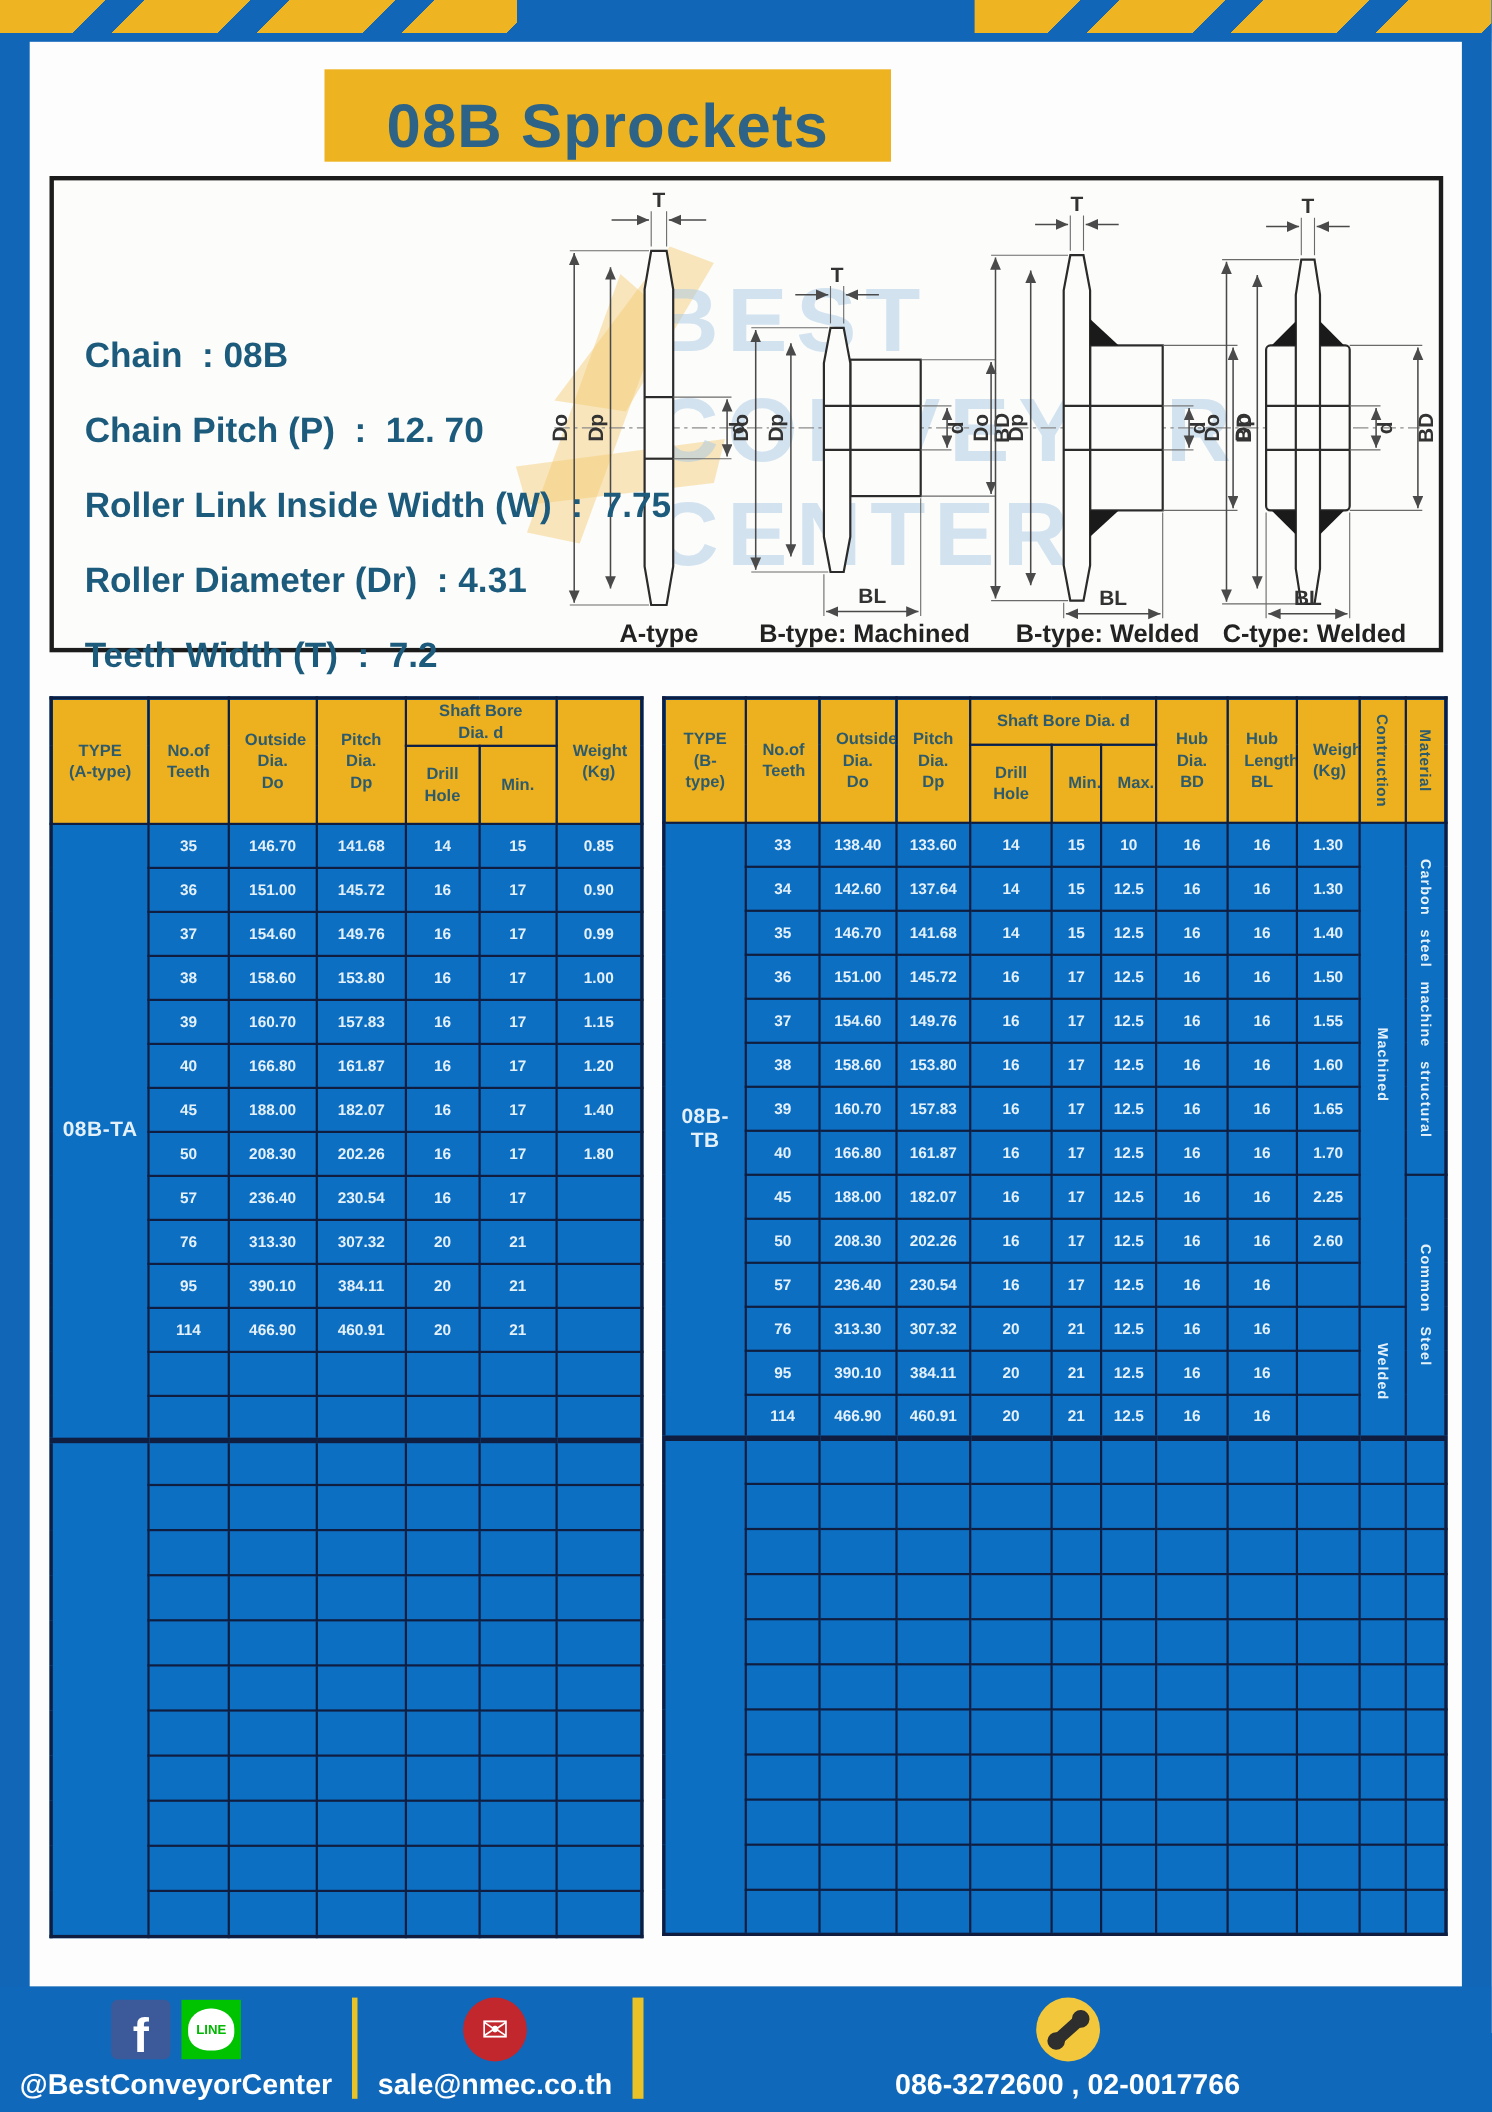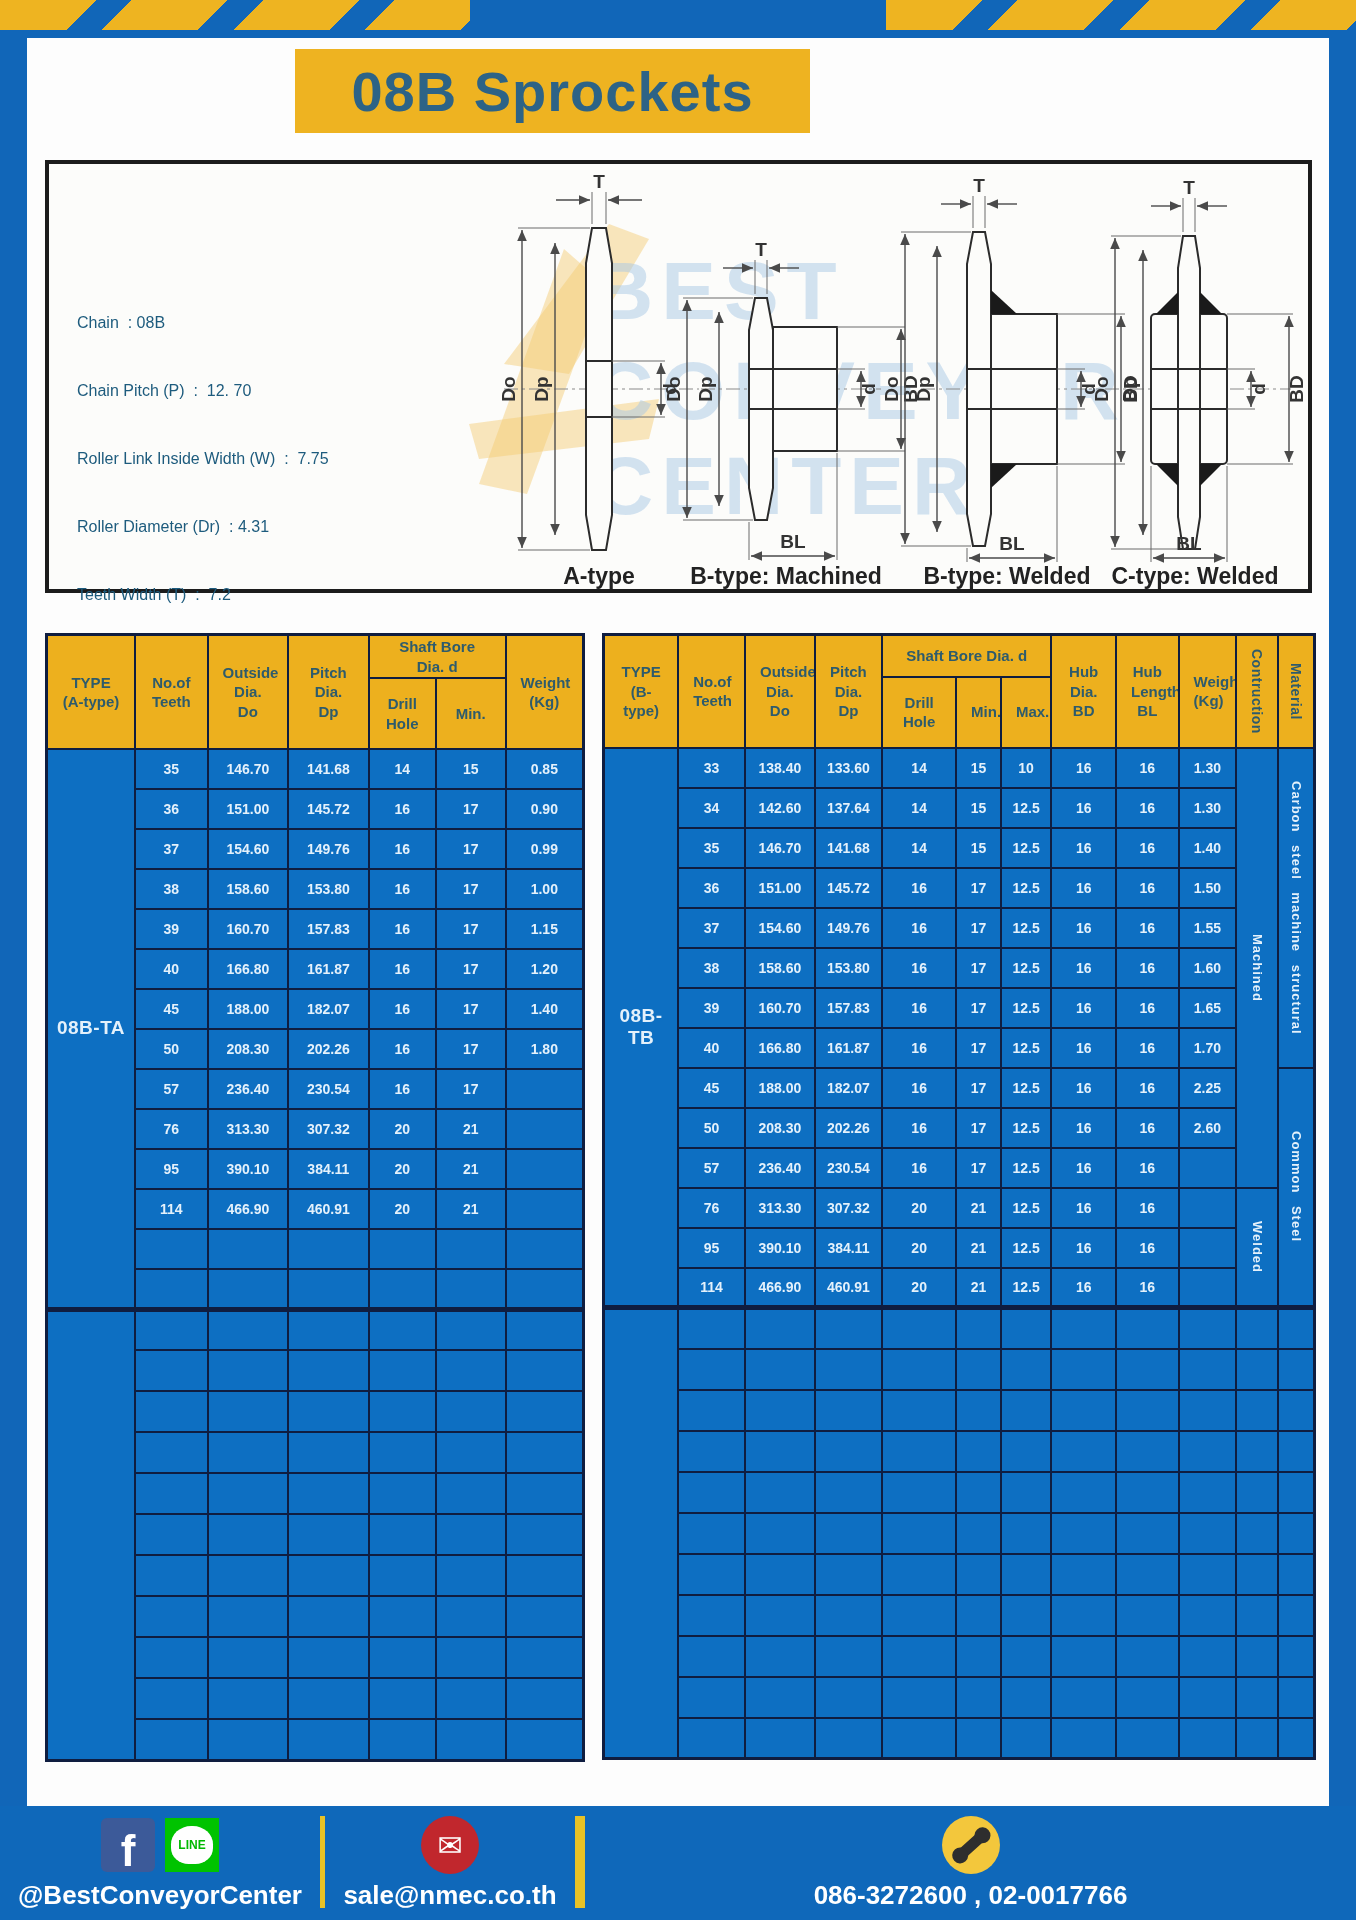--- a/index.html
+++ b/index.html
@@ -9,29 +9,29 @@
 
   
   .top-band { position:absolute; left:0; top:0; width:1356px; height:38px; background:#1166b8; }
   .stripes { position:absolute; top:0; height:30px; }
   .stripes-left  { left:0;  width:470px; background:repeating-linear-gradient(135deg,#eeb421 0 68px,#1166b8 68px 93px); }
   .stripes-right { right:0; width:470px; background:repeating-linear-gradient(135deg,#eeb421 0 68px,#1166b8 68px 93px); }
 
   .white-panel { position:absolute; left:27px; top:38px; width:1302px; height:1768px; background:#fdfdfd; }
 
   
-  .title-box { position:absolute; left:295px; top:49px; width:515px; height:84px; background:#eeb321;
-               display:flex; align-items:center; justify-content:center; }
+  .title-box { position:absolute; left:295px; top:63px; width:515px; height:84px; background:#eeb321;
+               display:flex; align-items:flex-end; justify-content:center; }
   .title-text { font-size:56px; font-weight:700; color:#2d6386; letter-spacing:1px; }
 
   
   .diagram-box { position:absolute; left:45px; top:160px; width:1267px; height:433px;
                  background:#fcfcfa; border:4px solid #1c1c1c; }
-  .specs { position:absolute; left:28px; top:142px; color:#1d5b7d; font-weight:400;
-           font-size:16px; line-height:34px; white-space:pre; z-index:3; }
+  .specs { position:absolute; left:28px; top:142px; color:#1d5b7d; font-weight:700;
+           font-size:32px; line-height:34px; white-space:pre; z-index:3; }
   .diagram-svg { position:absolute; left:0; top:0; }
   .dim-line { stroke:#4a4a4a; stroke-width:1.4; fill:none; }
   .ext-line { stroke:#6a6a6a; stroke-width:1; fill:none; }
   .cl-line  { stroke:#8a8a8a; stroke-width:1; stroke-dasharray:14 4 3 4; }
   .shape    { stroke:#2b2b2b; stroke-width:2; fill:#fcfcfa; }
   .weld     { fill:#1a1a1a; stroke:none; }
   .dim-label { font:700 19px "Liberation Sans",sans-serif; fill:#333; }
   .cap-label { font:600 23px "Liberation Sans",sans-serif; fill:#222; }
   .wm-text   { font:700 82px "Liberation Sans",sans-serif; fill:#a9c9e6; opacity:.5; letter-spacing:8px; }
   .wm-shape  { fill:#f3c96e; opacity:.45; }

